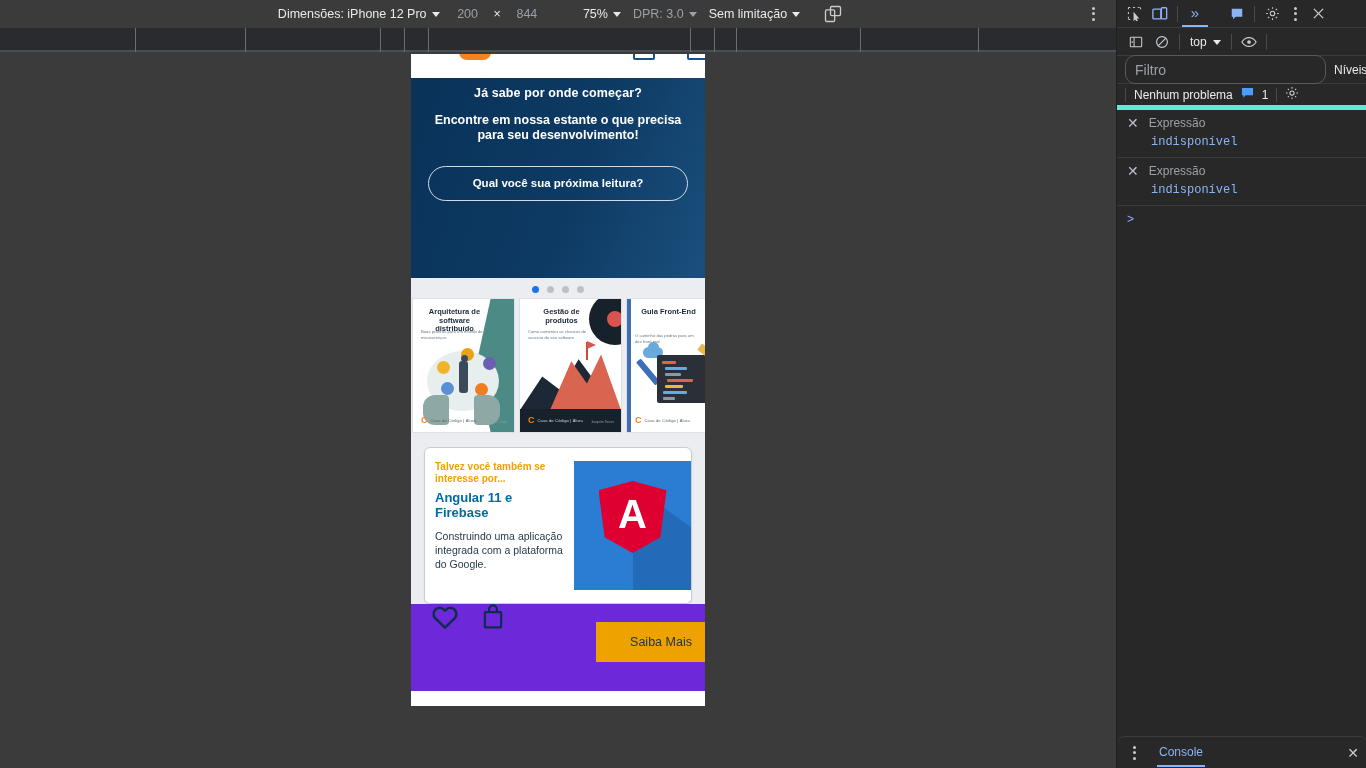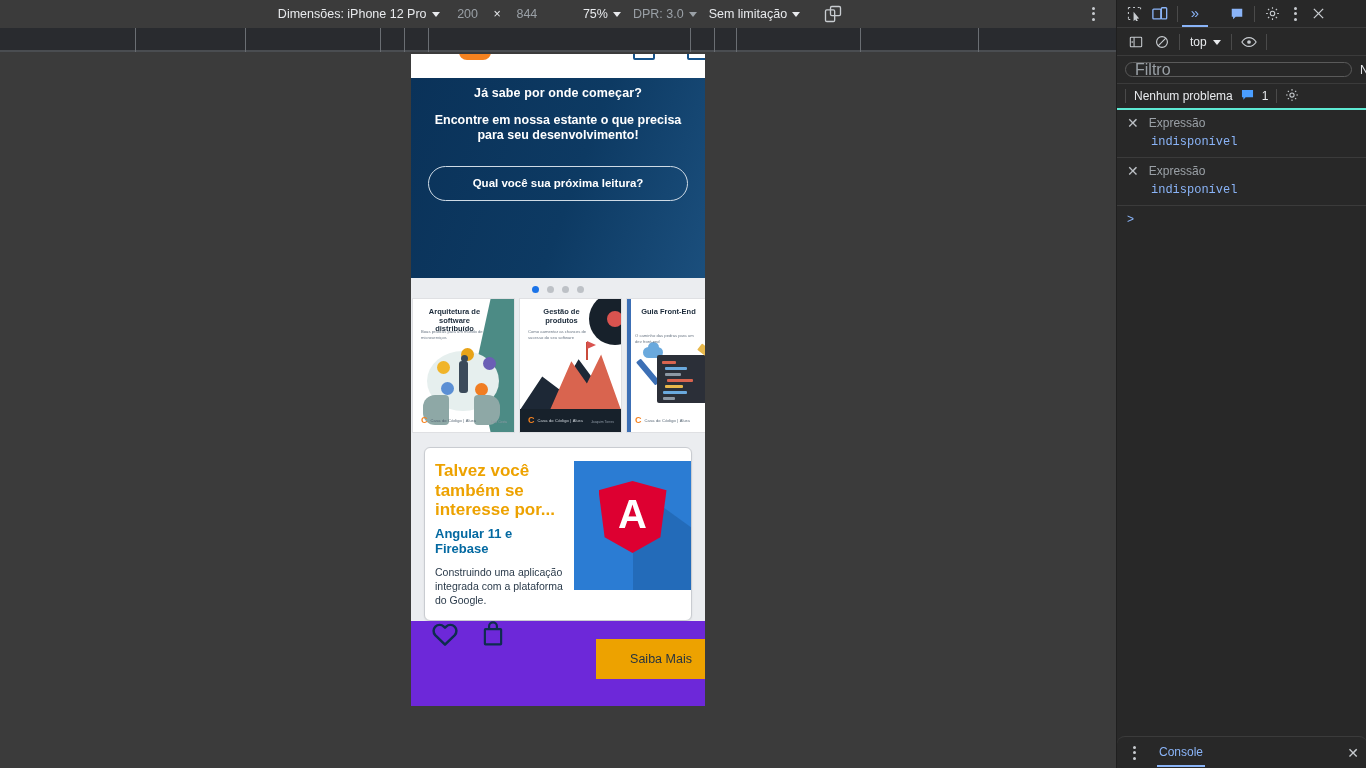--- a/index.html
+++ b/index.html
@@ -247,21 +247,21 @@
 
   
   #card-wrap { width: 294px; background: #ebedf0; padding: 8px 13px 0; }
   #card {
     background: #fff; border: 1px solid #c9ccd1; border-radius: 6px;
     display: flex; padding: 13px 0 13px 10px; min-height: 155px;
     box-shadow: 0 1px 2px rgba(0,0,0,.08);
   }
   #card-text { width: 142px; padding-right: 6px; }
   #card-kicker {
-    color: #eda200; font-size: 17px; font-weight: 800; line-height: 1.15;
+    color: #eda200; font-size: 10px; font-weight: 800; line-height: 1.15;
   }
   #card-title {
     margin-top: 7px; color: #0369a1; font-size: 13px; font-weight: 800; line-height: 1.15;
   }
   #card-desc {
     margin-top: 8px; color: #2a3a4a; font-size: 10.5px; line-height: 1.35;
   }
   #card-media {
     width: 117px; height: 129px; background: #2b7cd3;
     position: relative; overflow: hidden; flex: 0 0 auto;
@@ -327,31 +327,31 @@
   #ctx-select {
     display: flex; align-items: center; gap: 4px; padding: 2px 6px;
     color: #e8eaed; cursor: pointer;
   }
 
   #dt-filterbar {
     height: 28px; display: flex; align-items: center; gap: 8px;
     padding: 0 8px; border-bottom: 1px solid #3b3b3b;
   }
   #filter-input {
-    flex: 1; height: 15px; background: transparent;
+    flex: 1; height: 29px; background: transparent;
     border: 1px solid #5a5a5a; border-radius: 10px;
-    color: #e8eaed; font-size: 16px; padding: 4px 9px;
+    color: #e8eaed; font-size: 14px; padding: 4px 9px;
     font-family: "Liberation Sans", sans-serif; outline: none;
   }
   #filter-input::placeholder { color: #9aa0a6; }
   #levels { color: #e8eaed; display:flex; align-items:center; gap:3px; cursor:pointer; white-space:nowrap; }
 
   #dt-issuesbar {
     height: 26px; display: flex; align-items: center; gap: 8px;
-    padding: 0 8px; border-bottom: 2px solid #5eead4;
+    padding: 0 8px; border-bottom: 5px solid #5eead4;
   }
   #issues-sep { width: 1px; height: 14px; background: #4a4a4a; }
   #issues-text { color: #e8eaed; }
   #issues-count { color: #e8eaed; }
 
   .expr-row { border-bottom: 1px solid #3b3b3b; padding: 6px 0 8px; }
   .expr-head { display: flex; align-items: center; gap: 10px; padding: 0 10px; }
   .expr-x { color: #bdc1c6; font-size: 14px; cursor: pointer; line-height: 1; }
   .expr-label { color: #9aa0a6; font-size: 12px; }
   .expr-val {

